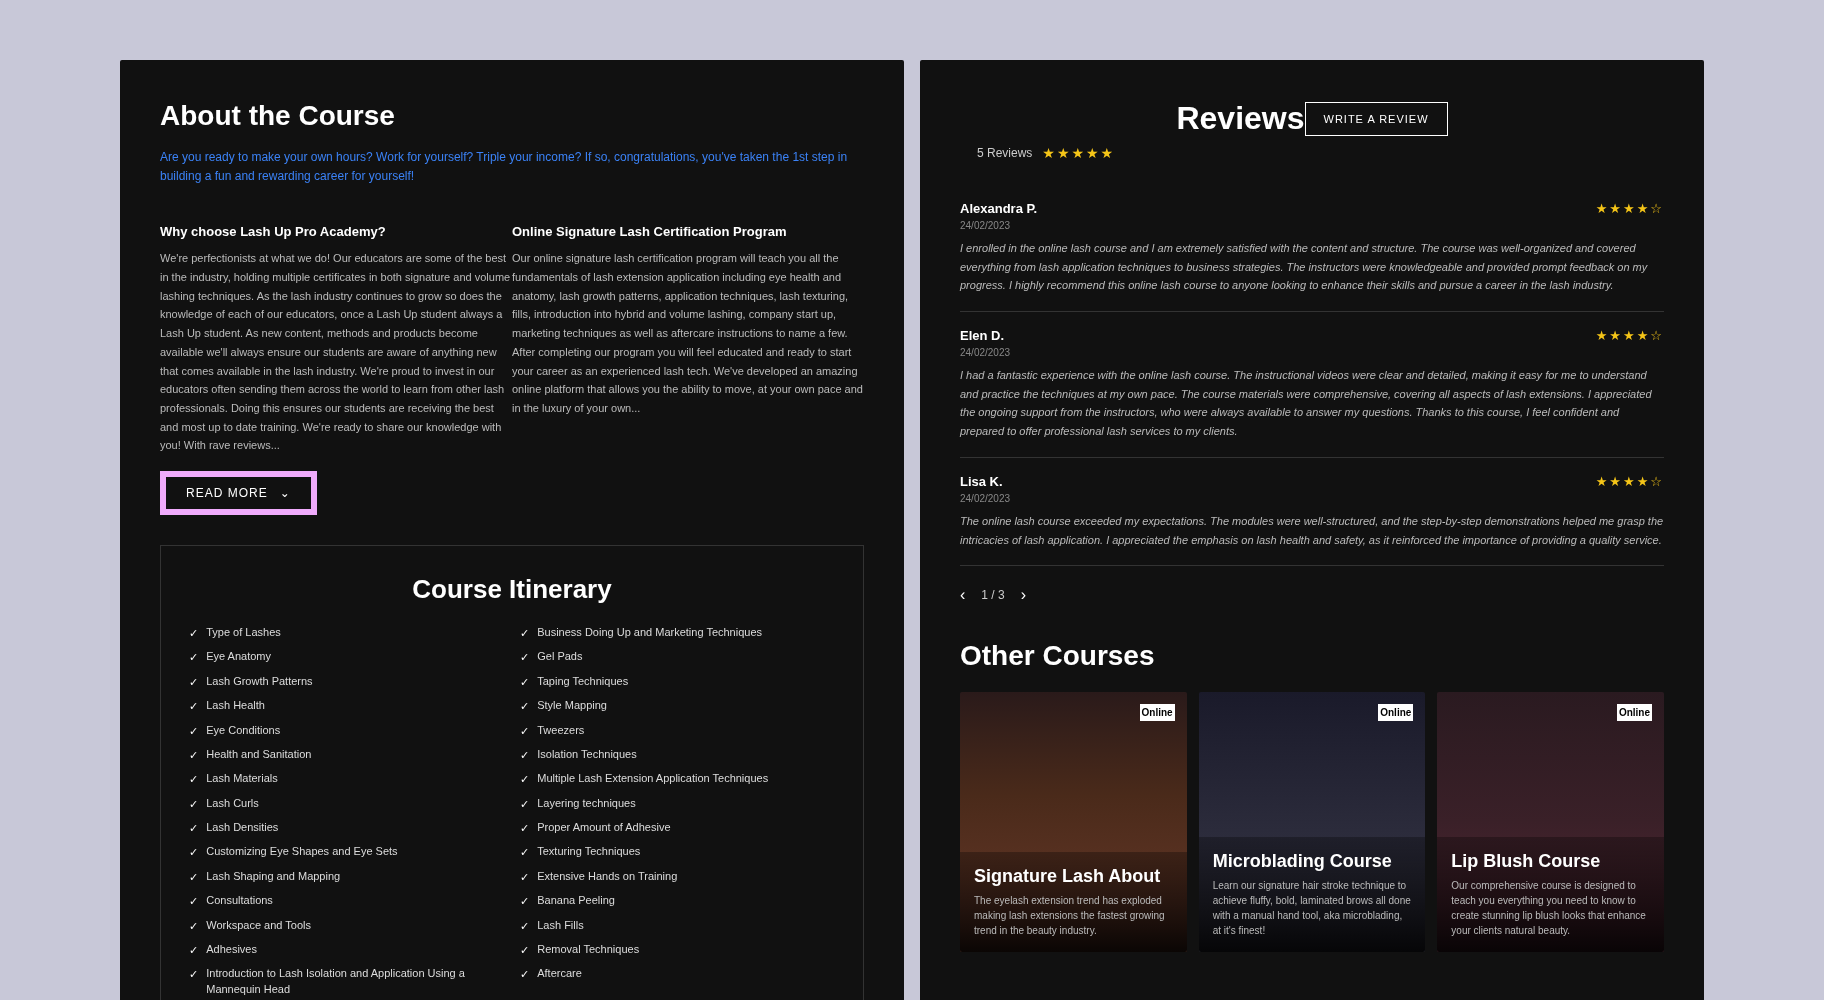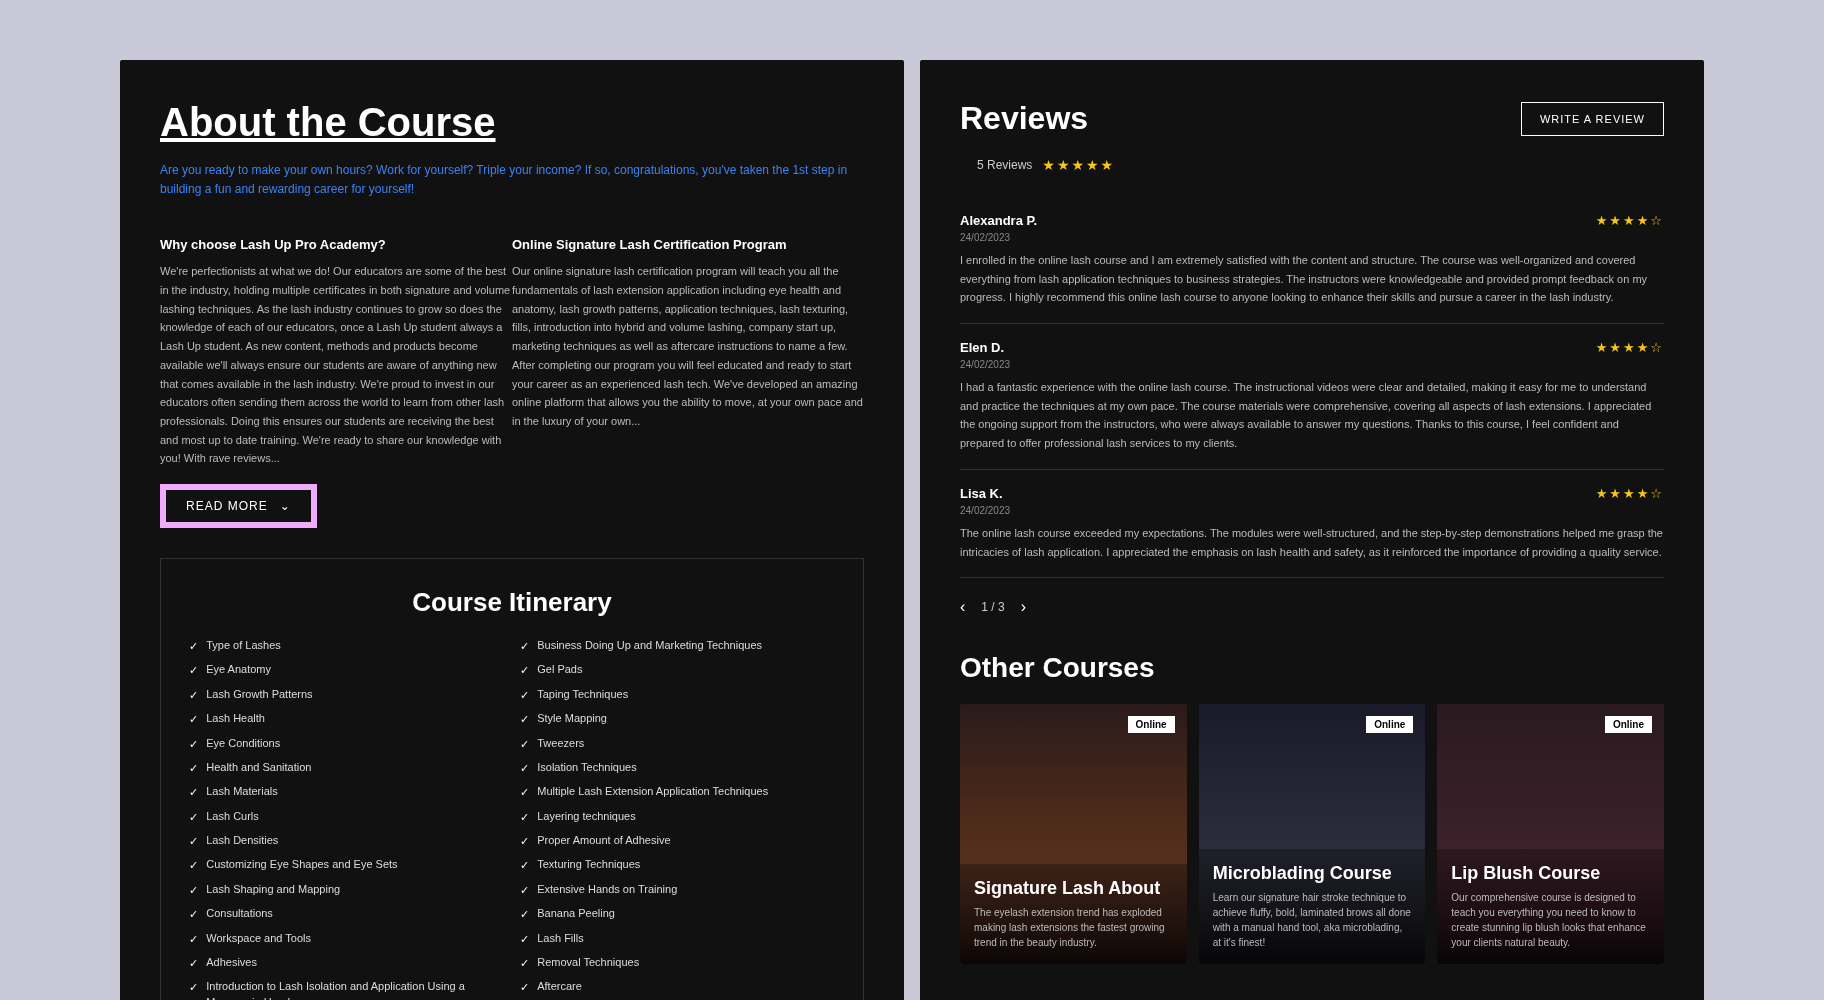--- a/index.html
+++ b/index.html
@@ -16,24 +16,23 @@
       background: #111;
       color: #fff;
       flex: 1;
       border-radius: 2px;
       padding: 40px;
       overflow: hidden;
     }
 
     
     .about-title {
-      font-size: 40px;
+      font-size: 28px;
       font-weight: 700;
       margin-bottom: 16px;
-      text-decoration: underline;
     }
 
     .about-subtitle {
       font-size: 12px;
       color: #3b82f6;
       line-height: 1.6;
       margin-bottom: 38px;
     }
 
     .two-col {
@@ -108,22 +107,22 @@
       color: #fff;
       font-size: 11px;
       margin-top: 1px;
       flex-shrink: 0;
     }
 
     
     .reviews-header {
       display: flex;
       align-items: center;
-      justify-content: space-between;
-      margin-bottom: 20px;
+      justify-content: center;
+      margin-bottom: 8px;
     }
 
     .reviews-main-title {
       font-size: 32px;
       font-weight: 700;
     }
 
     .write-review-btn {
       border: 1px solid #fff;
       color: #fff;
@@ -177,20 +176,21 @@
     .review-date {
       font-size: 10px;
       color: #888;
       margin-bottom: 8px;
     }
 
     .review-text {
       font-size: 11px;
       color: #bbb;
       line-height: 1.7;
+      font-style: italic;
     }
 
     .pagination {
       display: flex;
       align-items: center;
       gap: 16px;
       margin-top: 20px;
       margin-bottom: 36px;
       font-size: 12px;
       color: #ccc;
@@ -244,21 +244,21 @@
     }
 
     .online-badge {
       position: absolute;
       top: 12px;
       right: 12px;
       background: #fff;
       color: #000;
       font-size: 10px;
       font-weight: 700;
-      padding: 3px 8px;
+      padding: 3px 2px;
       z-index: 2;
     }
 
     .course-card-info {
       position: absolute;
       bottom: 0;
       left: 0;
       right: 0;
       padding: 14px;
       background: linear-gradient(to top, rgba(0,0,0,0.9) 0%, rgba(0,0,0,0.3) 100%);

